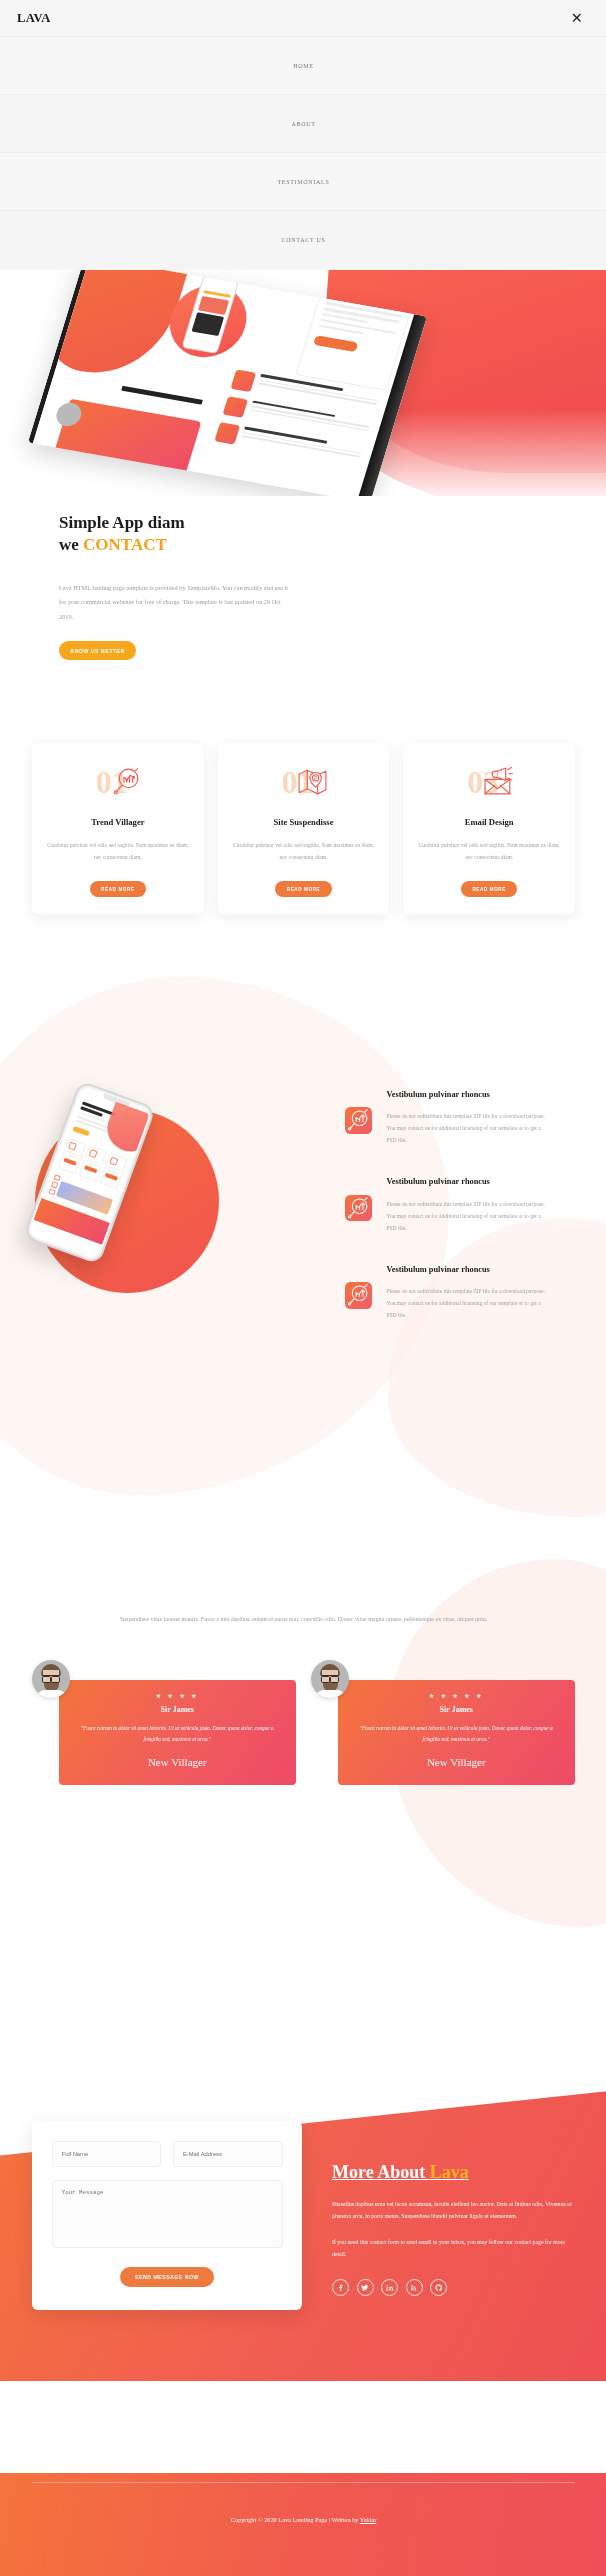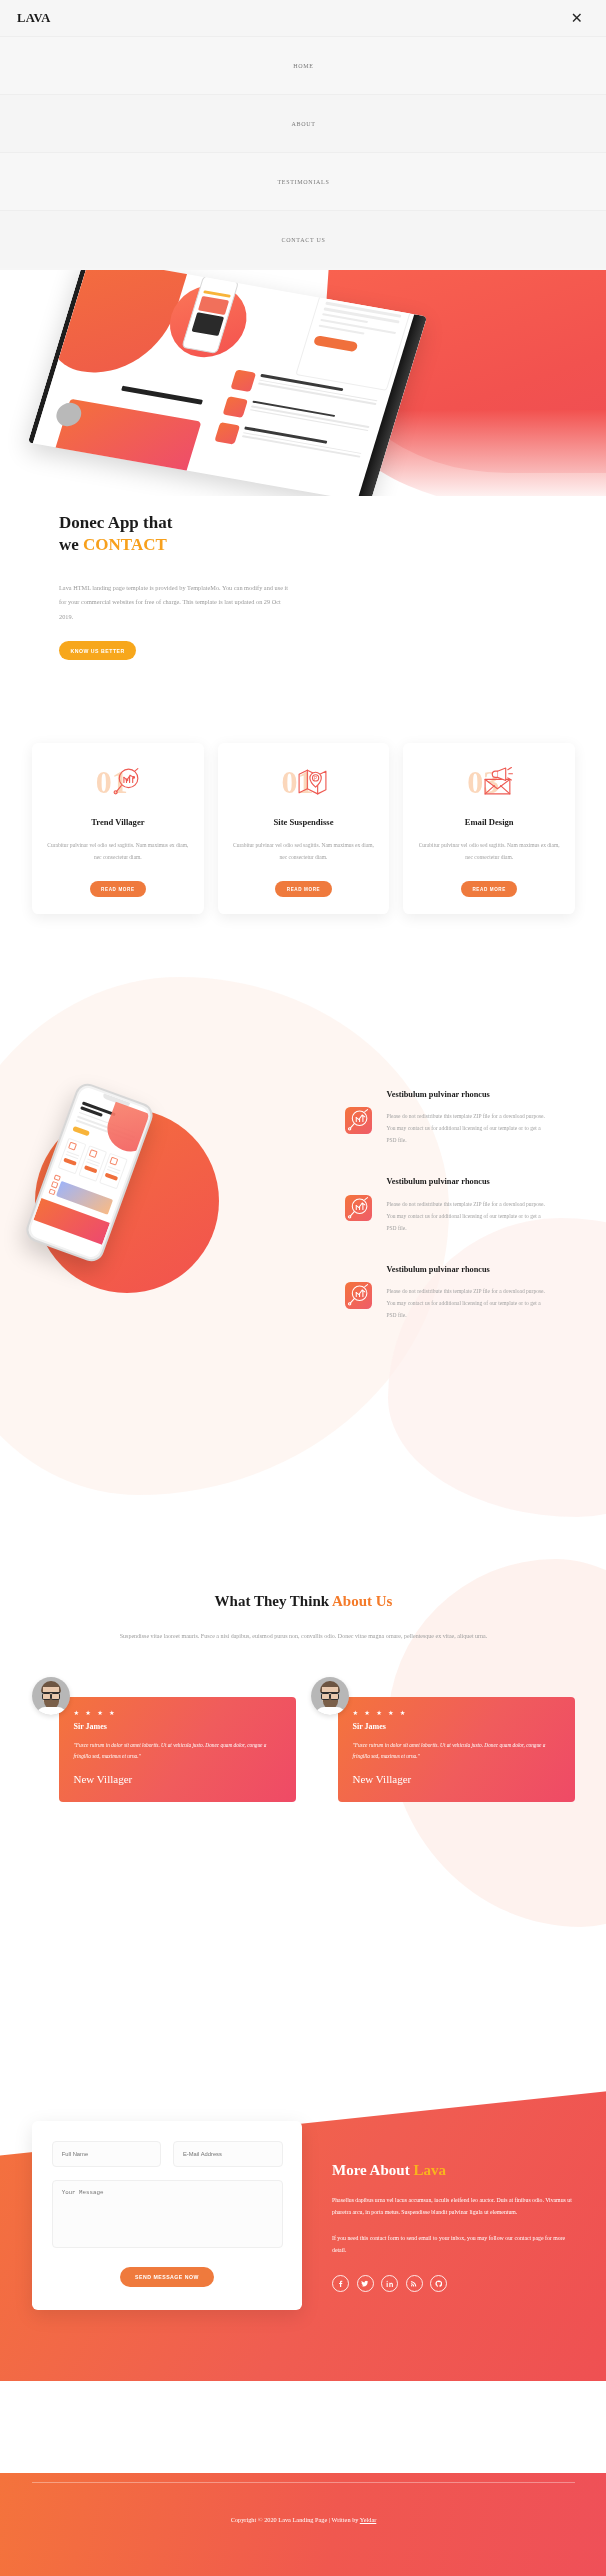--- a/index.html
+++ b/index.html
@@ -307,21 +307,21 @@
   .av-glass { position: absolute; left: 9.8px; top: 15px; width: 18.4px; height: 4.6px; border-top: 1.2px solid #2e2e2e; }
   .av-glass:before, .av-glass:after { content:''; position:absolute; top:0; width:7px; height:4.6px; border:1.2px solid #2e2e2e; border-radius:1.7px;}
   .av-glass:before { left: 0;} .av-glass:after { right: 0;}
   .av-beard { position: absolute; left: 11.5px; top: 22px; width: 15px; height: 9.8px; background: #7a5f49; border-radius: 0 0 7.5px 7.5px;}
   .av-shirt { position: absolute; left: 4.6px; bottom: -1.1px; width: 29px; height: 9.2px; background: #fff; border-radius: 8px 8px 0 0;}
   .testi-bubble {
     margin-left: 26.5px;
     background: linear-gradient(125deg, #f4743c 0%, #f05c5c 55%, #ef4a66 100%);
     border-radius: 4px;
     padding: 12.6px 15px 17px;
-    color: #ffffff; text-align: left;
+    color: #ffffff; text-align: center;
     min-height: 98px;
   }
   .testi-stars { font-size: 6.3px; letter-spacing: 2.3px; color: #fff; }
   .testi-name { font-size: 8px; font-weight: 700; margin-top: 5.8px; font-family:"Liberation Serif",serif;}
   .testi-quote { font-size: 5.3px; line-height: 2; font-style: italic; margin-top: 9.2px; font-family:"Liberation Serif",serif;}
   .testi-role { font-size: 11px; margin-top: 11.5px; font-family:"Liberation Serif",serif;}
 
   
   .contact-sec { position: absolute; top: 2059px; left: 0; width: 607px; height: 414px; z-index: 5;}
   .contact-diag {
@@ -353,21 +353,21 @@
     font-size: 5.8px; color: #9a9a9a; resize: none; outline: none;
   }
   .btn-send {
     display: block; margin: 17px auto 0;
     background: #ef7a3d; color: #fff;
     font-size: 5.2px; letter-spacing: 0.5px; font-weight: 700;
     padding: 7px 15px; border: none; border-radius: 10.4px;
     font-family: "Liberation Sans", sans-serif; cursor: pointer;
   }
   .contact-right { flex: 1; padding: 41px 0 0 30px; color: #fff; }
-  .contact-h { font-size: 15px; font-weight: 700; font-family: "Liberation Serif", serif;}
+  .contact-h { font-size: 18px; font-weight: 700; font-family: "Liberation Serif", serif; text-decoration: underline;}
   .contact-h .cw { color: #f9b41d; }
   .contact-p {
     margin-top: 15px; font-size: 5.8px; line-height: 2.15;
     color: #ffffff; font-family:"Liberation Serif",serif;
   }
   .contact-p.second { margin-top: 12.6px; }
   .social-row { display: flex; gap: 7.5px; margin-top: 18.4px; }
   .soc {
     width: 17px; height: 17px; border-radius: 50%;
     border: 0.6px solid rgba(255,255,255,.85);
@@ -465,21 +465,21 @@
       </div>
     <div class="dev-testi">
         <div class="av"></div>
       </div>
     <div class="dev-laptop-edge"></div>
   </div>
 </section>
 
 <section class="about-sec">
   <h1 class="about-title">
-    <span>Donec App that</span><br>
+    <span>Simple App diam</span><br>
     <span>we </span><span class="cw">CONTACT</span>
   </h1>
   <p class="about-desc">Lava HTML landing page template is provided by TemplateMo. You can modify and use it for your commercial websites for free of charge. This template is last updated on 29 Oct 2019.</p>
   <button class="btn-know">KNOW US BETTER</button>
 </section>
 
 <section class="cards-wrap">
 
   <div class="fcard">
     <div class="fcard-iconrow">
@@ -651,23 +651,20 @@
         <div class="serv-h">Vestibulum pulvinar rhoncus</div>
         <div class="serv-p">Please do not redistribute this template ZIP file for a download purpose. You may contact us for additional licensing of our template or to get a PSD file.</div>
       </div>
     </div>
 
   </div>
 </section>
 
 <section class="testi-sec">
   <div class="testi-blob"></div>
-  <h2 class="testi-title">
-    <span>What They Think </span><span class="accent-o">About Us</span>
-  </h2>
   <p class="testi-sub">Suspendisse vitae laoreet mauris. Fusce a nisi dapibus, euismod purus non, convallis odio. Donec vitae magna ornare, pellentesque ex vitae, aliquet urna.</p>
 
   <div class="testi-row">
 
     <div class="testi-card">
       <div class="testi-avatar">
         <div class="av-hair"></div>
           <div class="av-face"></div>
         <div class="av-beard"></div>
           <div class="av-glass"></div>

